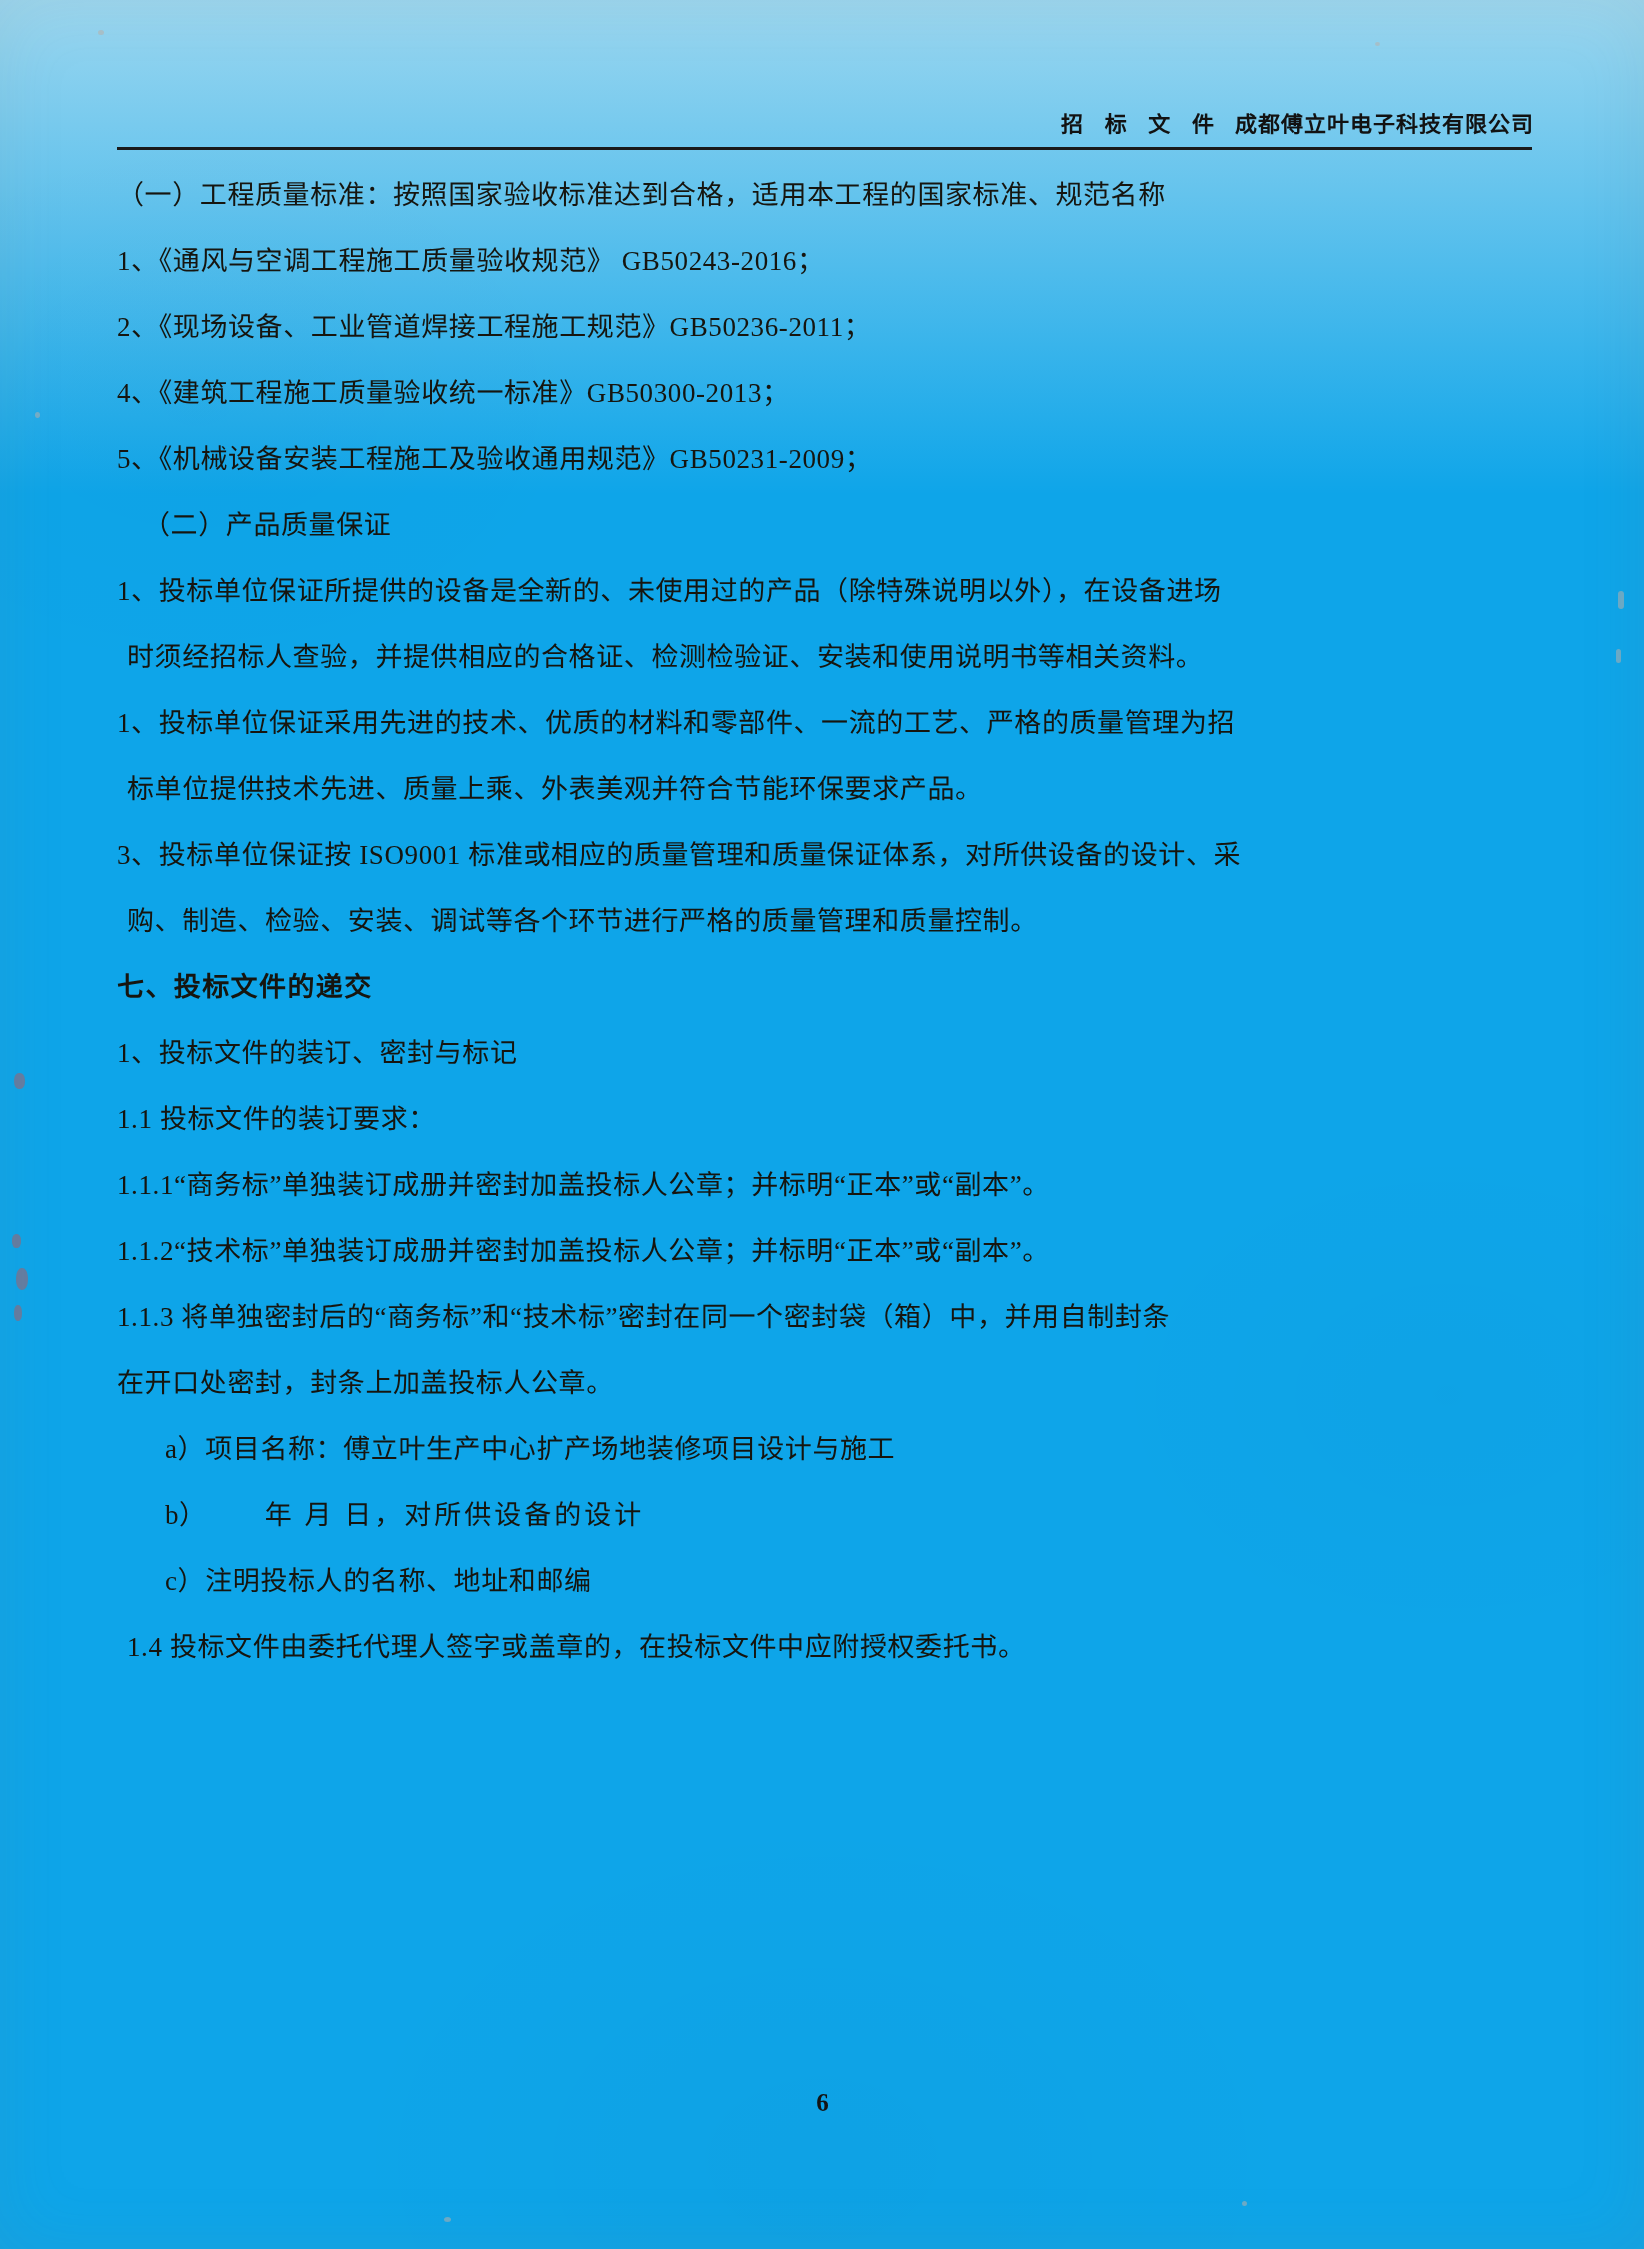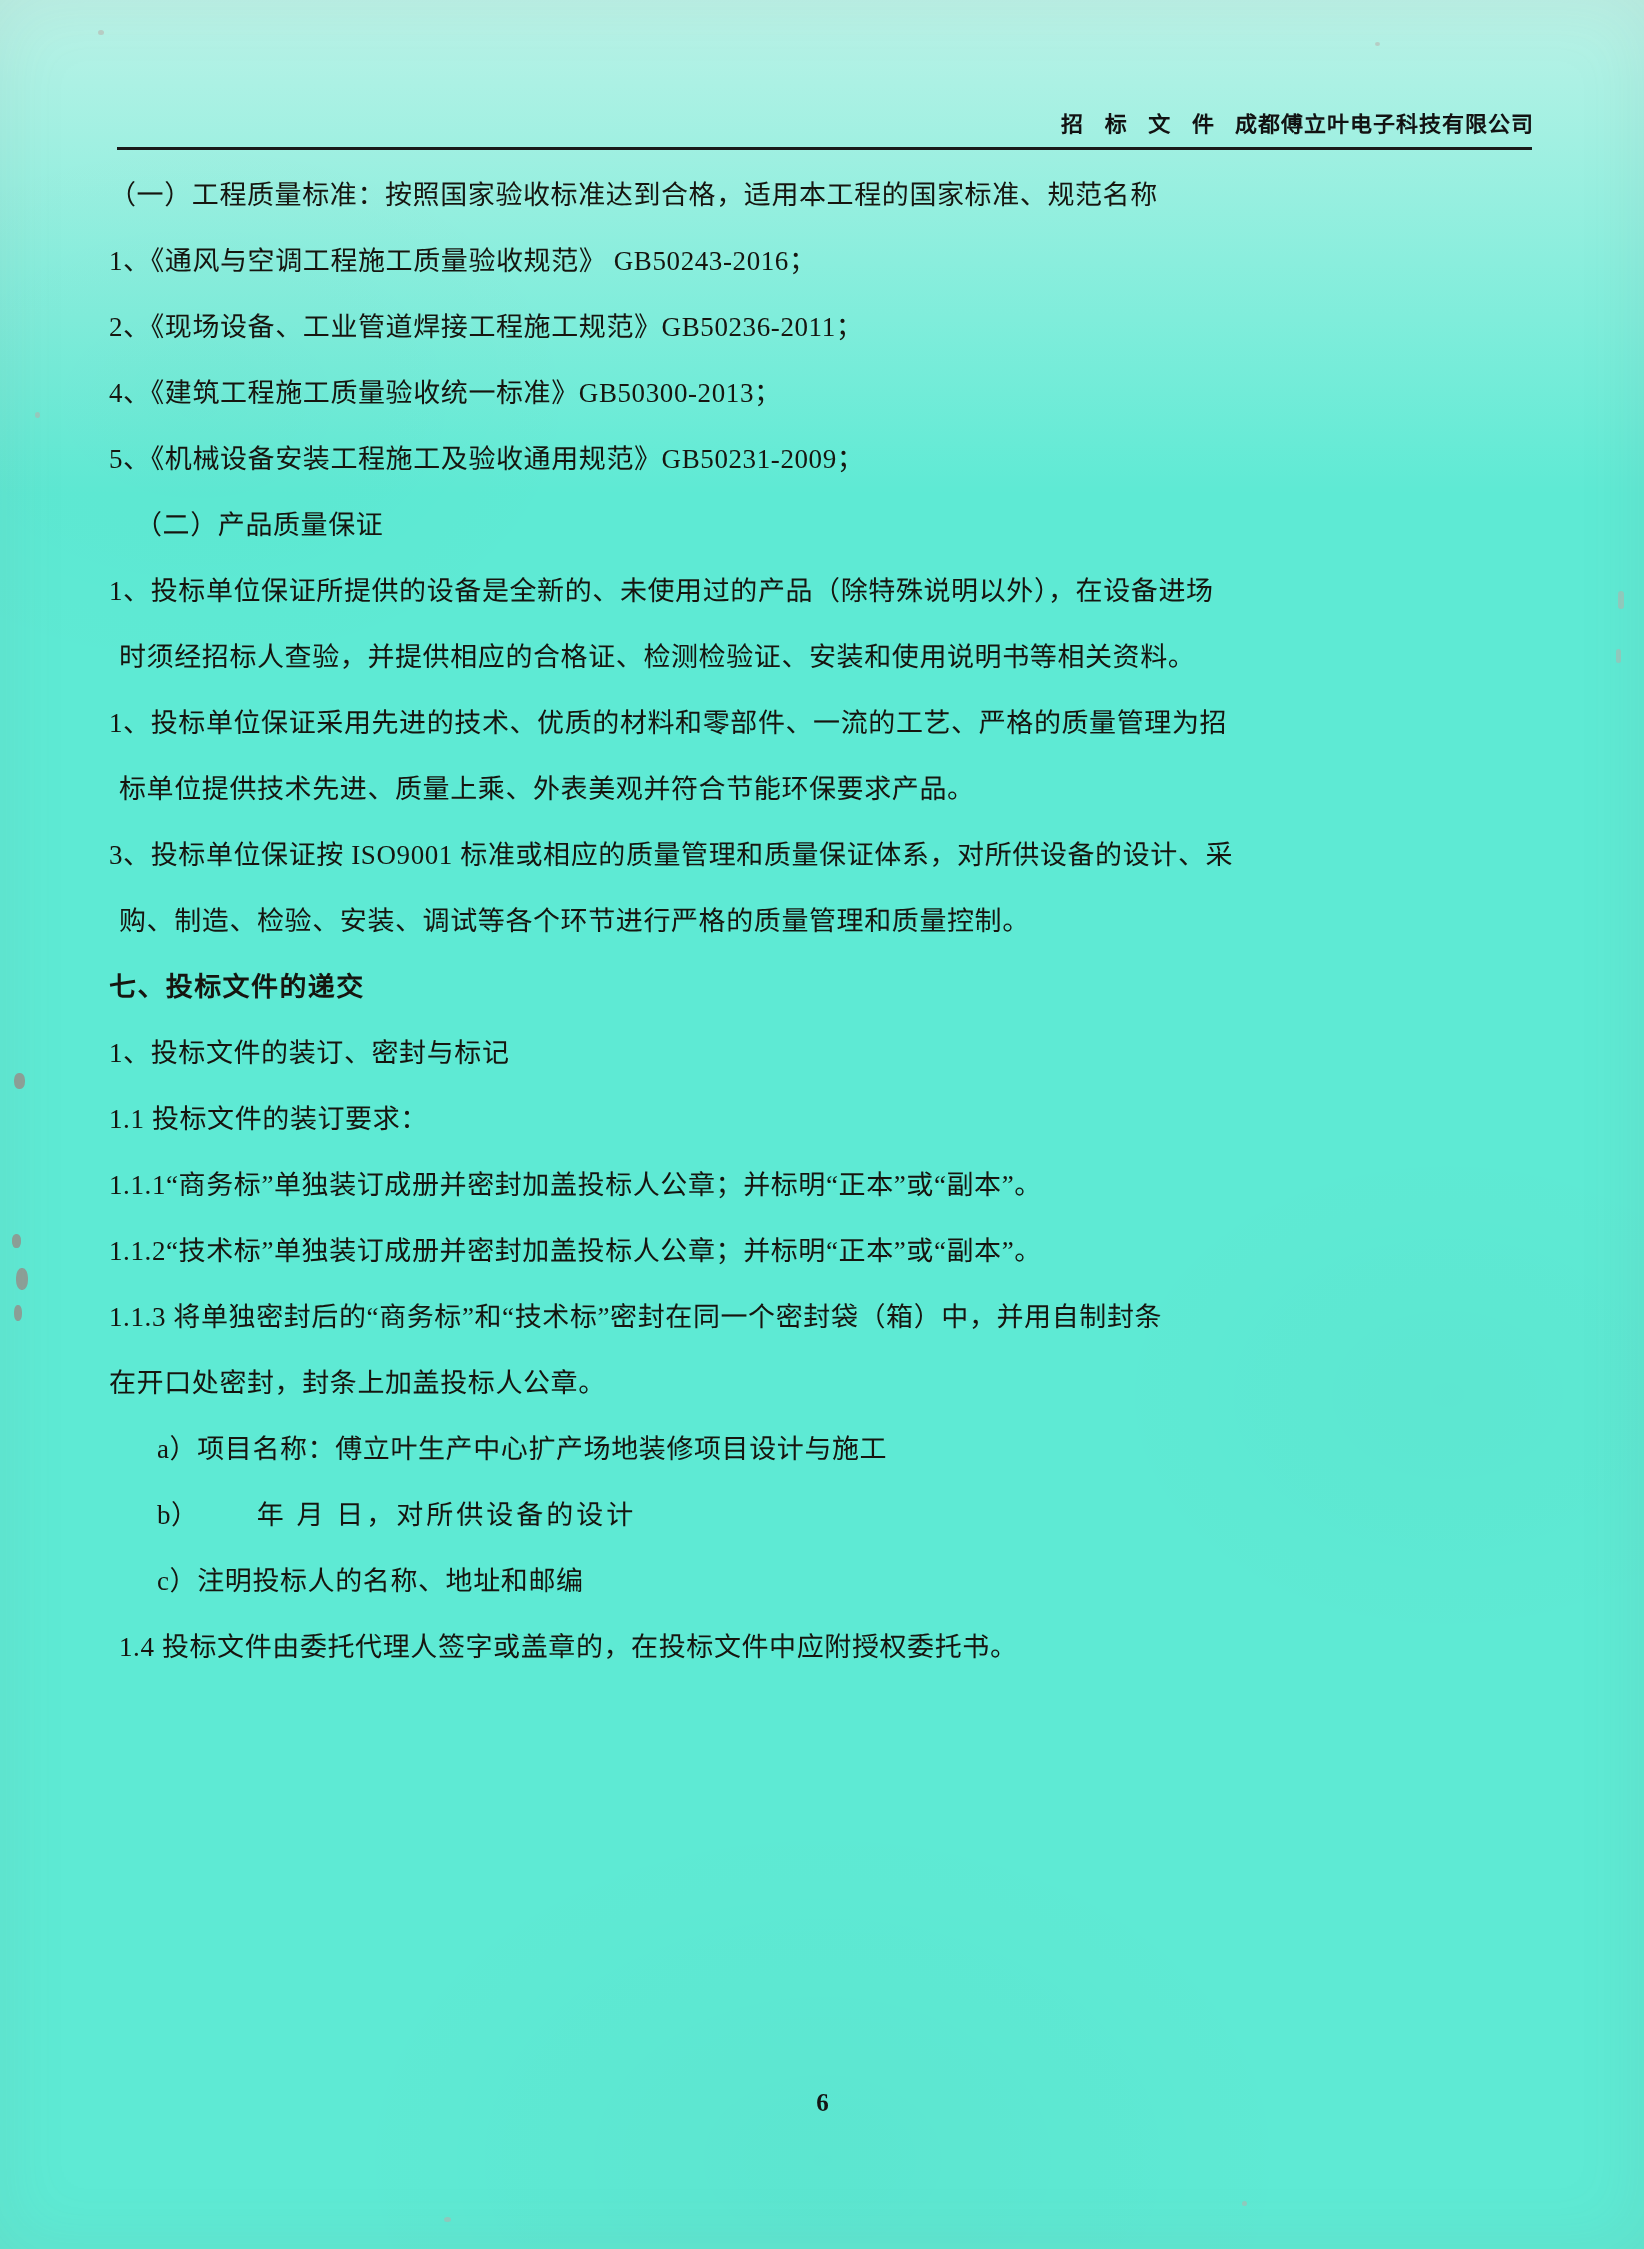--- a/index.html
+++ b/index.html
@@ -6,21 +6,21 @@
   html, body {
     margin: 0;
     padding: 0;
     background: #8b8b8b;
   }
   .page {
     position: relative;
     width: 1645px;
     height: 2250px;
     margin: 0 auto;
-    background: #5eead4;
+    background: #0ea5e9;
     overflow: hidden;
     font-family: "Liberation Serif", "DejaVu Serif", serif;
     color: #1a1a1a;
     box-sizing: border-box;
   }
   
   .paper-noise {
     position: absolute;
     inset: 0;
     pointer-events: none;
@@ -64,21 +64,21 @@
     left: 117px;
     width: 1415px;
     height: 0;
     border-top: 3px solid #1a1a1a;
   }
 
   
   .body {
     position: absolute;
     top: 162px;
-    left: 109px;
+    left: 117px;
     width: 1417px;
   }
   .line {
     font-size: 27px;
     line-height: 66px;
     letter-spacing: 0.6px;
     white-space: nowrap;
     color: #16150f;
   }
   .indent-1 { padding-left: 26px; }

